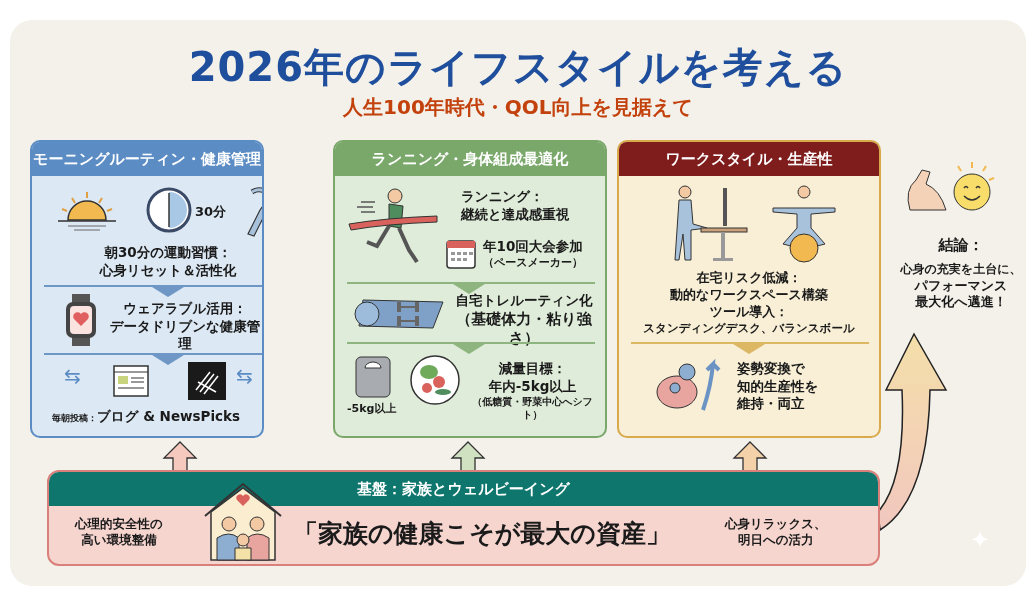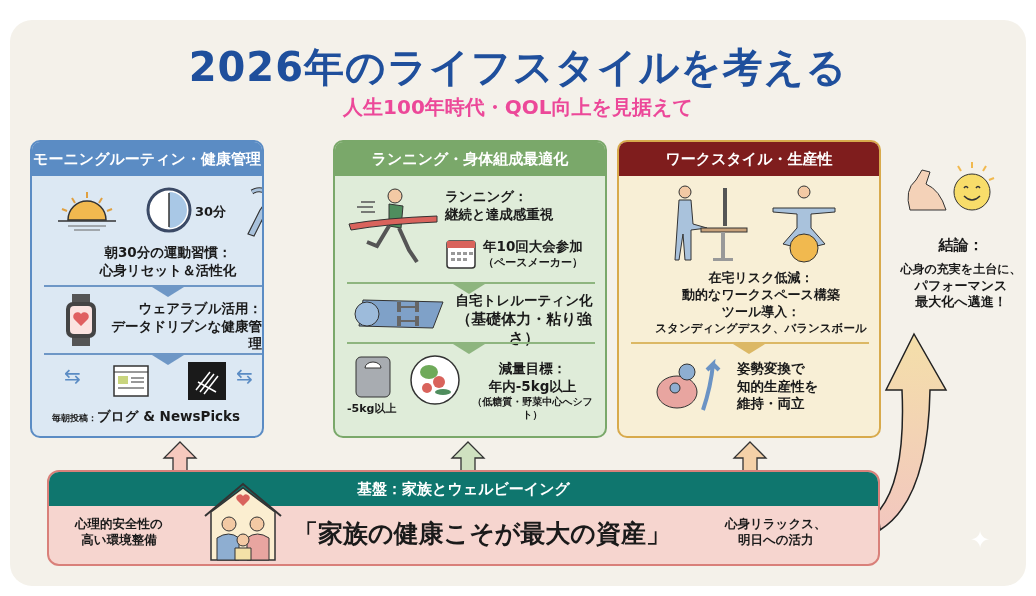--- a/index.html
+++ b/index.html
@@ -1,19 +1,19 @@
 <!DOCTYPE html>
 <html><head>
 <meta charset="utf-8">
 <style>
   * { box-sizing: border-box; margin: 0; padding: 0; }
   body { width: 1036px; height: 596px; background: #ffffff; font-family: "DejaVu Sans", sans-serif; position: relative; overflow: hidden; }
   .canvas { position: absolute; left: 10px; top: 20px; width: 1016px; height: 566px; background: #f4f1ea; border-radius: 22px; }
   .title { position: absolute; left: 0; width: 1036px; top: 40px; text-align: center; font-size: 40px; font-weight: bold; color: #1f4f9c; letter-spacing: 1px; }
-  .subtitle { position: absolute; left: 0; width: 1036px; top: 94px; text-align: center; font-size: 20px; font-weight: bold; color: #ec4899; }
+  .subtitle { position: absolute; left: 0; width: 1036px; top: 94px; text-align: center; font-size: 20px; font-weight: bold; color: #c2410c; }
   .panel { position: absolute; top: 140px; height: 298px; border-radius: 10px; border: 2px solid; overflow: hidden; }
   .panel-head { height: 34px; display: flex; align-items: center; justify-content: center; color: #fff; font-size: 15px; font-weight: bold; }
   .p1 { left: 30px; width: 234px; background: #dce8f3; border-color: #5b8cc4; }
   .p1 .panel-head { background: #5b8cc4; }
   .p2 { left: 333px; width: 274px; background: #dfecd9; border-color: #7aa86a; }
   .p2 .panel-head { background: #7aa86a; }
   .p3 { left: 617px; width: 264px; background: #f8efd6; border-color: #d8aa4c; }
   .p3 .panel-head { background: #7f1d1d; }
   .abs { position: absolute; }
   .t { font-weight: bold; color: #1a1a1a; text-align: center; line-height: 1.3; }
@@ -63,21 +63,21 @@
   </div>
   <div class="divider" style="left:12px;width:250px;top:143px;background:#6e97c6"></div>
   <div class="tri" style="left:120px;top:145px;border-top-color:#6e97c6"></div>
   <svg class="abs" style="left:30px;top:150px" width="38" height="56">
     <rect x="10" y="2" width="18" height="10" fill="#555"></rect>
     <rect x="10" y="44" width="18" height="10" fill="#555"></rect>
     <rect x="4" y="10" width="30" height="36" rx="7" fill="#444"></rect>
     <rect x="8" y="14" width="22" height="28" rx="4" fill="#fbe3e0"></rect>
     <path d="M19 34 L12 27 A4 4 0 0 1 19 22 A4 4 0 0 1 26 27 Z" fill="#e06060"></path>
   </svg>
-  <div class="abs t" style="left:76px;top:158px;font-size:13.5px;text-align:right">
+  <div class="abs t" style="left:76px;top:158px;font-size:13.5px;text-align:center">
     <div>ウェアラブル活用：</div>
       <div>データドリブンな健康管理</div>
   </div>
   <div class="divider" style="left:12px;width:250px;top:211px;background:#6e97c6"></div>
   <div class="tri" style="left:120px;top:213px;border-top-color:#6e97c6"></div>
   <div class="abs" style="left:32px;top:222px;font-size:20px;color:#5b8cc4">⇆</div>
   <svg class="abs" style="left:80px;top:222px" width="40" height="36">
     <rect x="2" y="2" width="34" height="30" fill="#fff" stroke="#333" stroke-width="1.5"></rect>
     <line x1="2" y1="8" x2="36" y2="8" stroke="#333"></line>
     <rect x="6" y="12" width="10" height="8" fill="#c9d57e"></rect>
@@ -107,21 +107,21 @@
         <line x1="16" y1="18" x2="30" y2="18"></line>
         <line x1="12" y1="23" x2="28" y2="23"></line>
         <line x1="16" y1="28" x2="30" y2="28"></line>
       </g>
     <circle cx="50" cy="12" r="7" fill="#f3c9a4" stroke="#333"></circle>
     <path d="M44 20 L58 22 L56 44 L44 42 Z" fill="#4f8d5e" stroke="#333"></path>
     <path d="M44 42 L32 62 L22 58" fill="none" stroke="#555" stroke-width="4"></path>
     <path d="M54 44 L64 66 L72 78" fill="none" stroke="#555" stroke-width="4"></path>
     <path d="M4 40 Q40 34 92 32 L92 38 Q40 40 6 46 Z" fill="#d9635c" stroke="#333"></path>
   </svg>
-  <div class="abs t" style="left:110px;top:46px;font-size:13.5px;text-align:left">
+  <div class="abs t" style="left:126px;top:46px;font-size:13.5px;text-align:left">
     <div>ランニング：</div>
       <div>継続と達成感重視</div>
   </div>
   <svg class="abs" style="left:110px;top:94px" width="32" height="34">
     <rect x="2" y="5" width="28" height="27" rx="3" fill="#fff" stroke="#333" stroke-width="1.5"></rect>
     <rect x="2" y="5" width="28" height="7" fill="#d9635c"></rect>
     <g fill="#999">
         <rect x="6" y="16" width="4" height="3"></rect>
         <rect x="12" y="16" width="4" height="3"></rect>
         <rect x="18" y="16" width="4" height="3"></rect>
@@ -182,21 +182,21 @@
     <rect x="30" y="44" width="46" height="4" fill="#c9a27a" stroke="#333"></rect>
     <rect x="50" y="48" width="4" height="26" fill="#999"></rect>
     <rect x="42" y="74" width="20" height="3" fill="#999"></rect>
     <rect x="52" y="4" width="4" height="38" fill="#555"></rect>
   </svg>
   <svg class="abs" style="left:150px;top:42px" width="70" height="80">
     <circle cx="35" cy="8" r="6" fill="#f3c9a4" stroke="#333"></circle>
     <path d="M4 24 L66 24 L66 28 L42 30 L42 44 L56 60 L48 62 L35 50 L22 62 L14 60 L28 44 L28 30 L4 28 Z" fill="#a9c2dc" stroke="#333"></path>
     <circle cx="35" cy="64" r="14" fill="#f1b94f" stroke="#333"></circle>
   </svg>
-  <div class="abs t" style="left:12px;width:260px;top:128px;font-size:13px">
+  <div class="abs t" style="left:0;width:260px;top:128px;font-size:13px">
     <div>在宅リスク低減：</div>
       <div>動的なワークスペース構築</div>
       <div>ツール導入：</div>
       <div style="font-size:11.5px">スタンディングデスク、バランスボール</div>
   </div>
   <div class="divider" style="left:12px;width:238px;top:200px;background:#dcb865"></div>
   <div class="tri" style="left:114px;top:202px;border-top-color:#dcb865"></div>
   <svg class="abs" style="left:34px;top:214px" width="78" height="58">
     <ellipse cx="24" cy="36" rx="20" ry="16" fill="#e8a5a0" stroke="#333"></ellipse>
     <circle cx="34" cy="16" r="8" fill="#8eaed1" stroke="#333"></circle>

